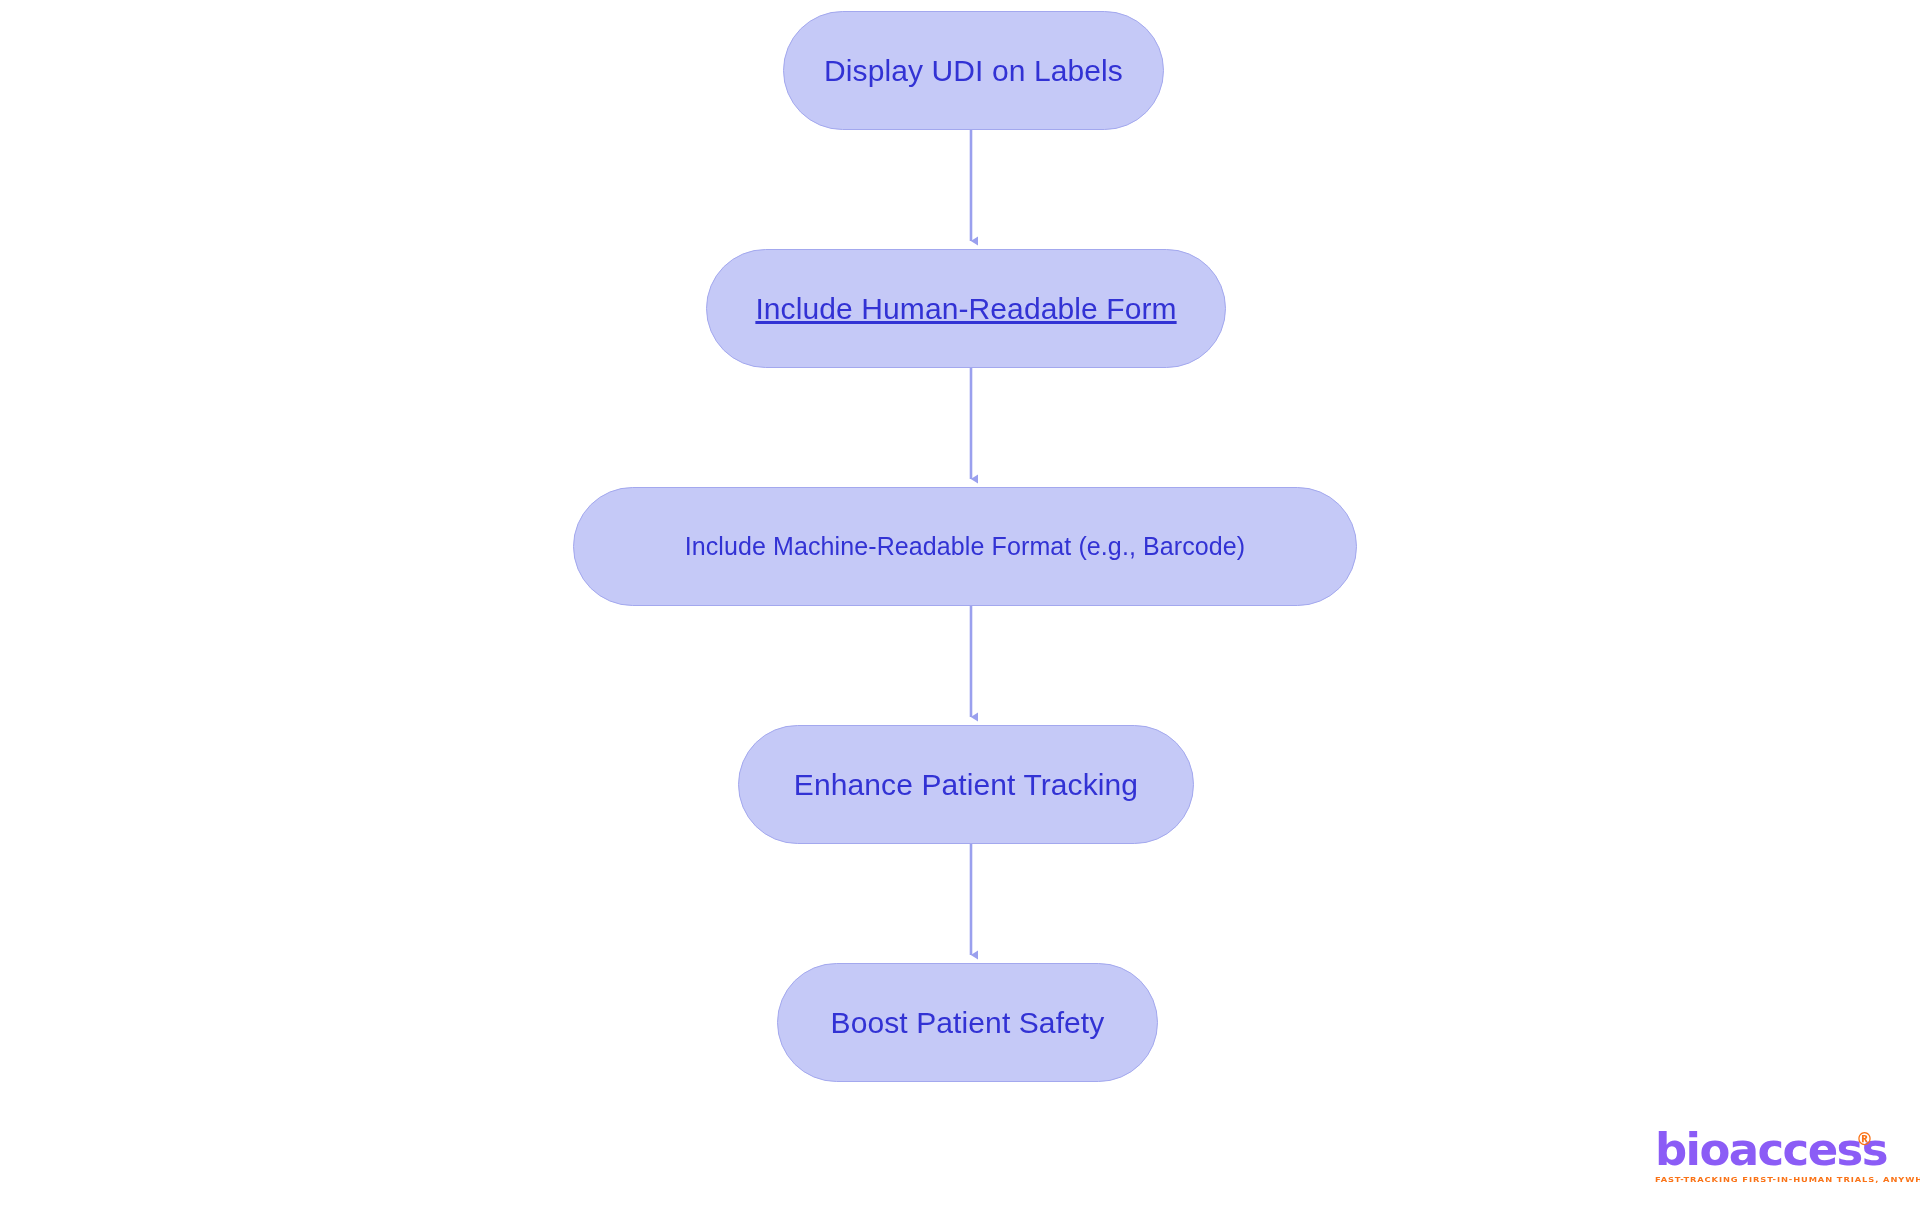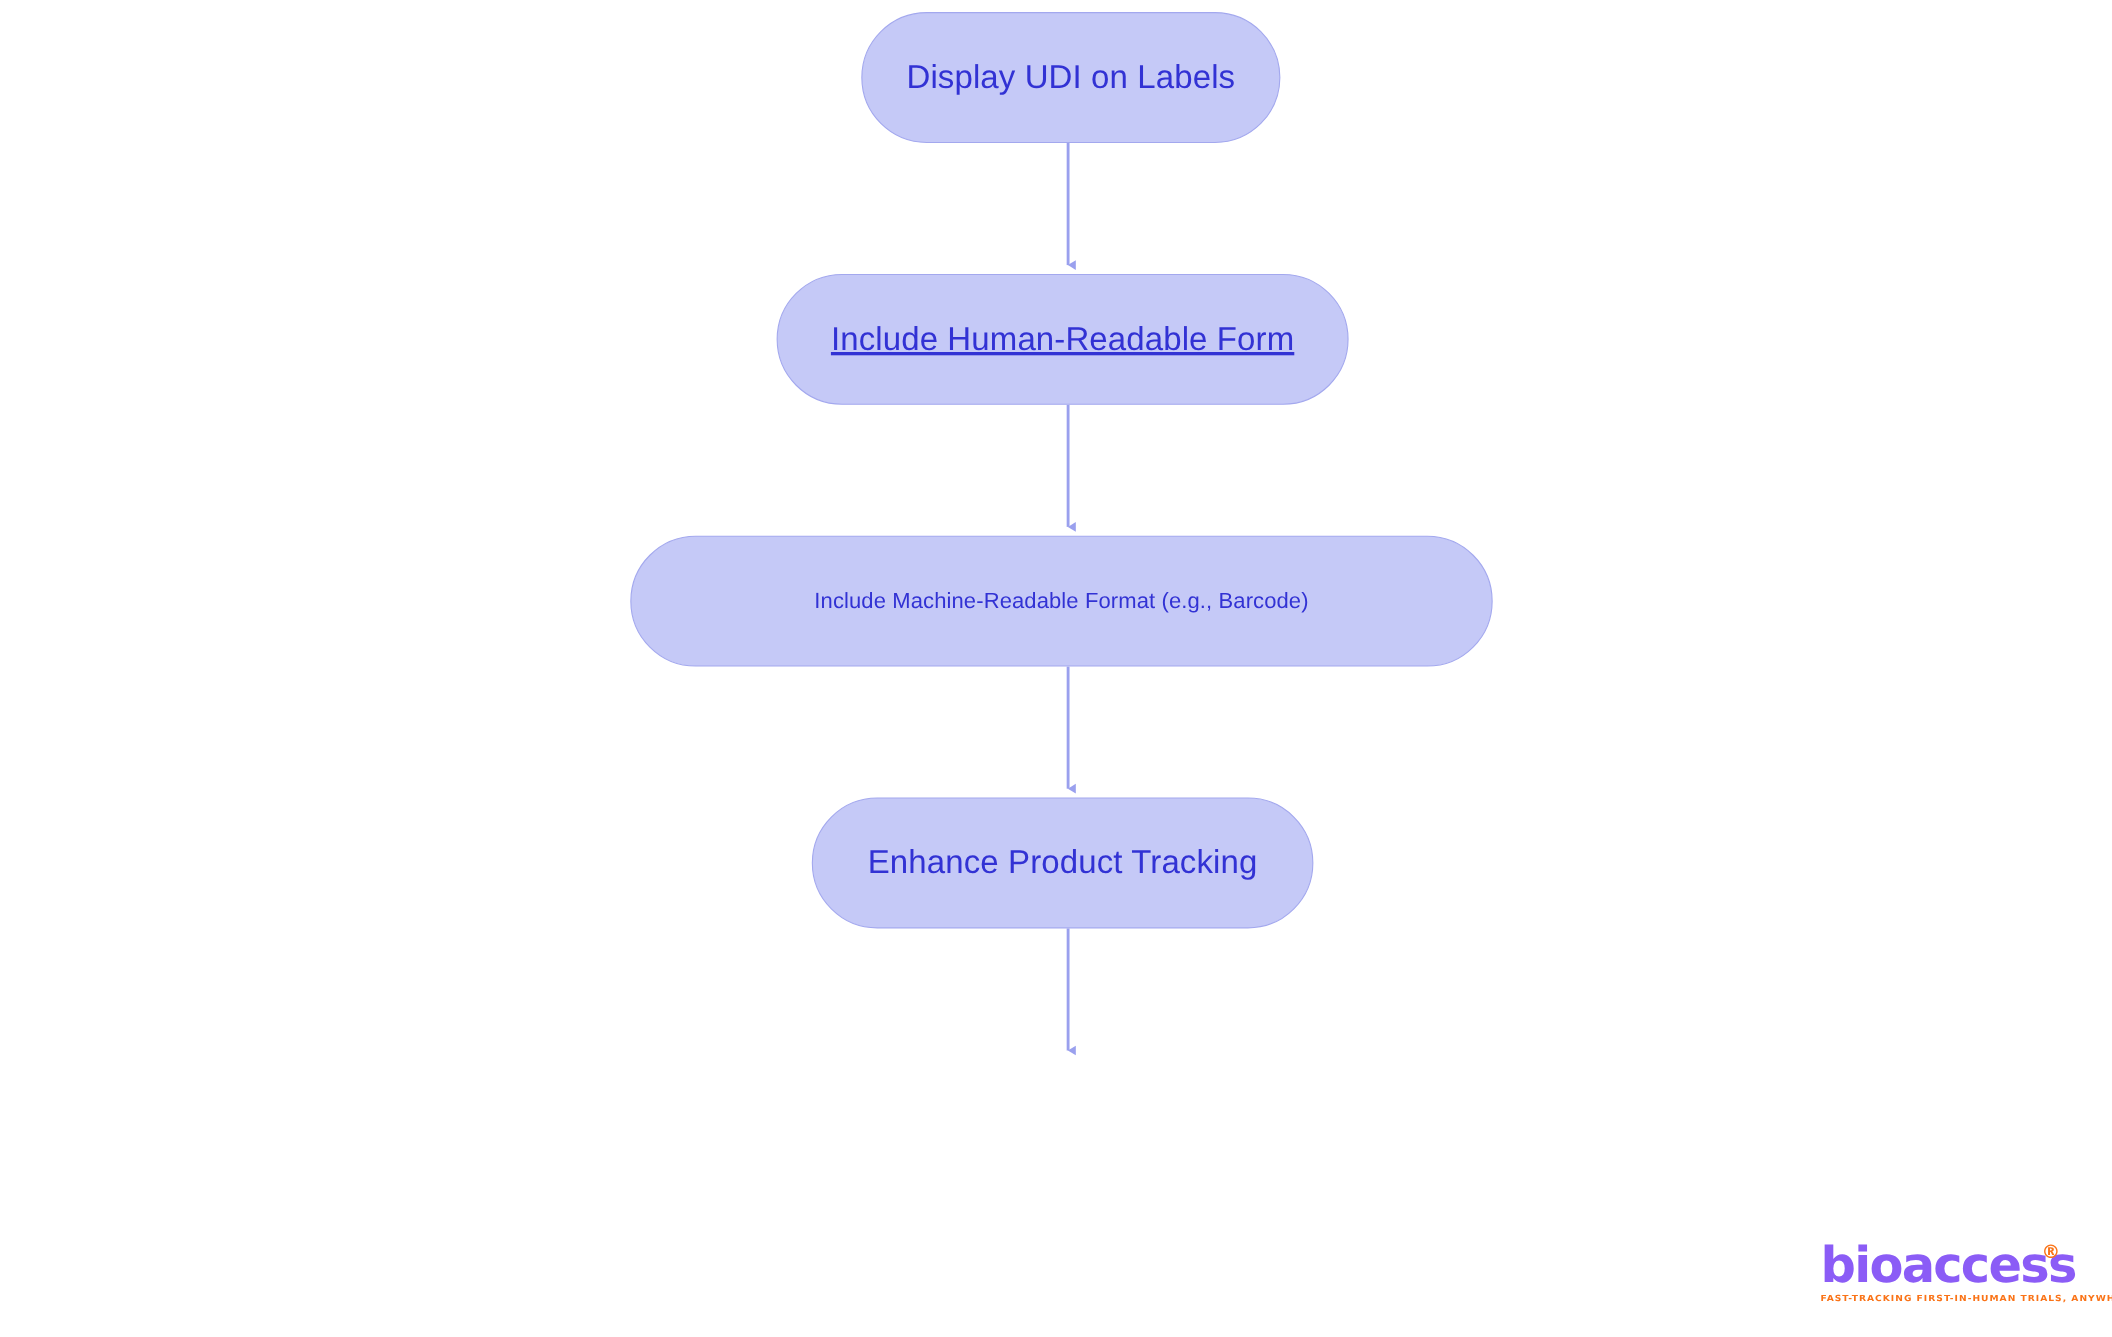--- a/index.html
+++ b/index.html
@@ -53,21 +53,21 @@
     padding: 0 26px;
   }
 
   
   #node-0 { left: 783px;  top: 11px;   width: 381px; height: 119px; }
   #node-1 { left: 706px;  top: 249px;  width: 520px; height: 119px; text-decoration: underline; }
   #node-2 { left: 573px;  top: 487px;  width: 784px; height: 119px; }
   #node-3 { left: 738px;  top: 725px;  width: 456px; height: 119px; }
   #node-4 { left: 777px;  top: 963px;  width: 381px; height: 119px; }
 
-  #node-2 .node-label { font-size: 20px; }
+  #node-2 .node-label { font-size: 25px; }
 
   
   #brand-logo {
     position: absolute;
     left: 1655px;
     top: 1128px;
     width: 215px;
     height: 62px;
     user-select: none;
   }
@@ -126,23 +126,26 @@
 
   <div class="node" id="node-1">
     <span class="node-label">Include Human-Readable Form</span>
   </div>
 
   <div class="node" id="node-2">
     <span class="node-label">Include Machine-Readable Format (e.g., Barcode)</span>
   </div>
 
   <div class="node" id="node-3">
-    <span class="node-label">Enhance Product Tracking</span>
+    <span class="node-label">Enhance Patient Tracking</span>
   </div>
 
+  <div class="node" id="node-4">
+    <span class="node-label">Boost Patient Safety</span>
+  </div>
 
   <div id="brand-logo">
     <span id="brand-wordmark">bioaccess</span>
     <span id="brand-reg" style="position:absolute; left:201px; top:3px; color:#fa7317; font-family:'DejaVu Sans', sans-serif; font-weight:bold;">®</span>
     <span id="brand-tagline">FAST-TRACKING FIRST-IN-HUMAN TRIALS, ANYWHERE</span>
   </div>
 
 </div>
 
 </body></html>

